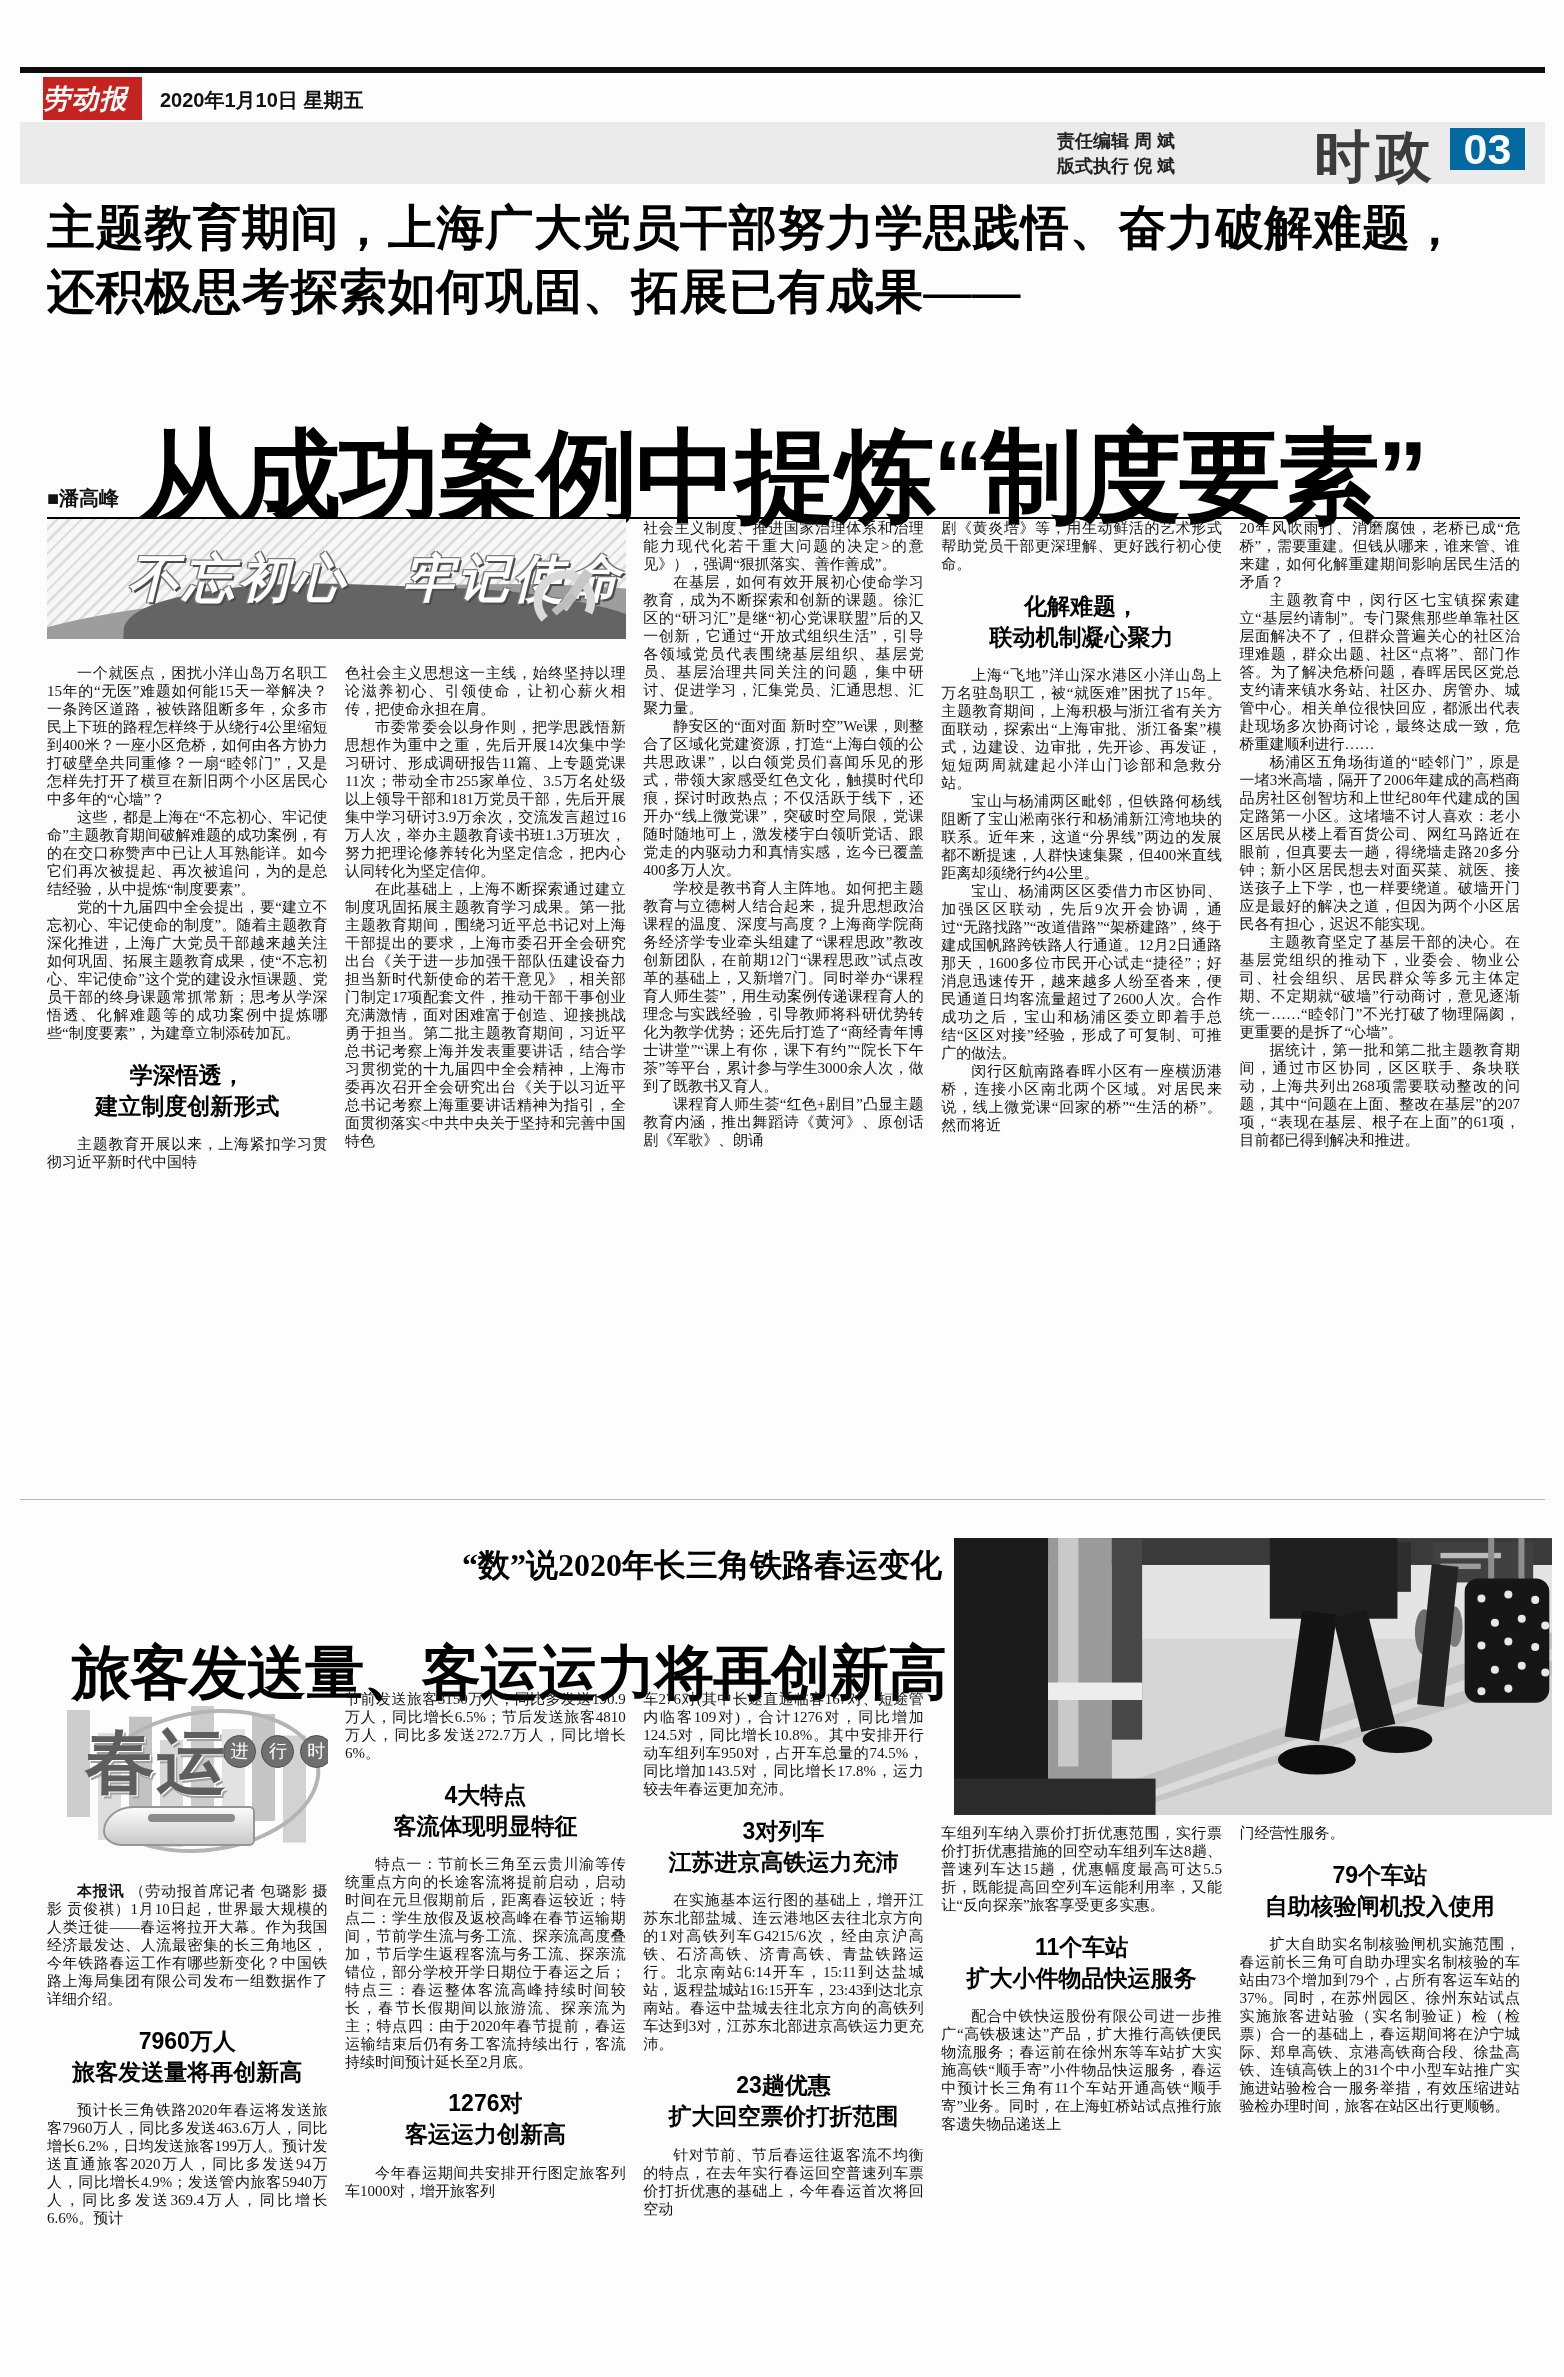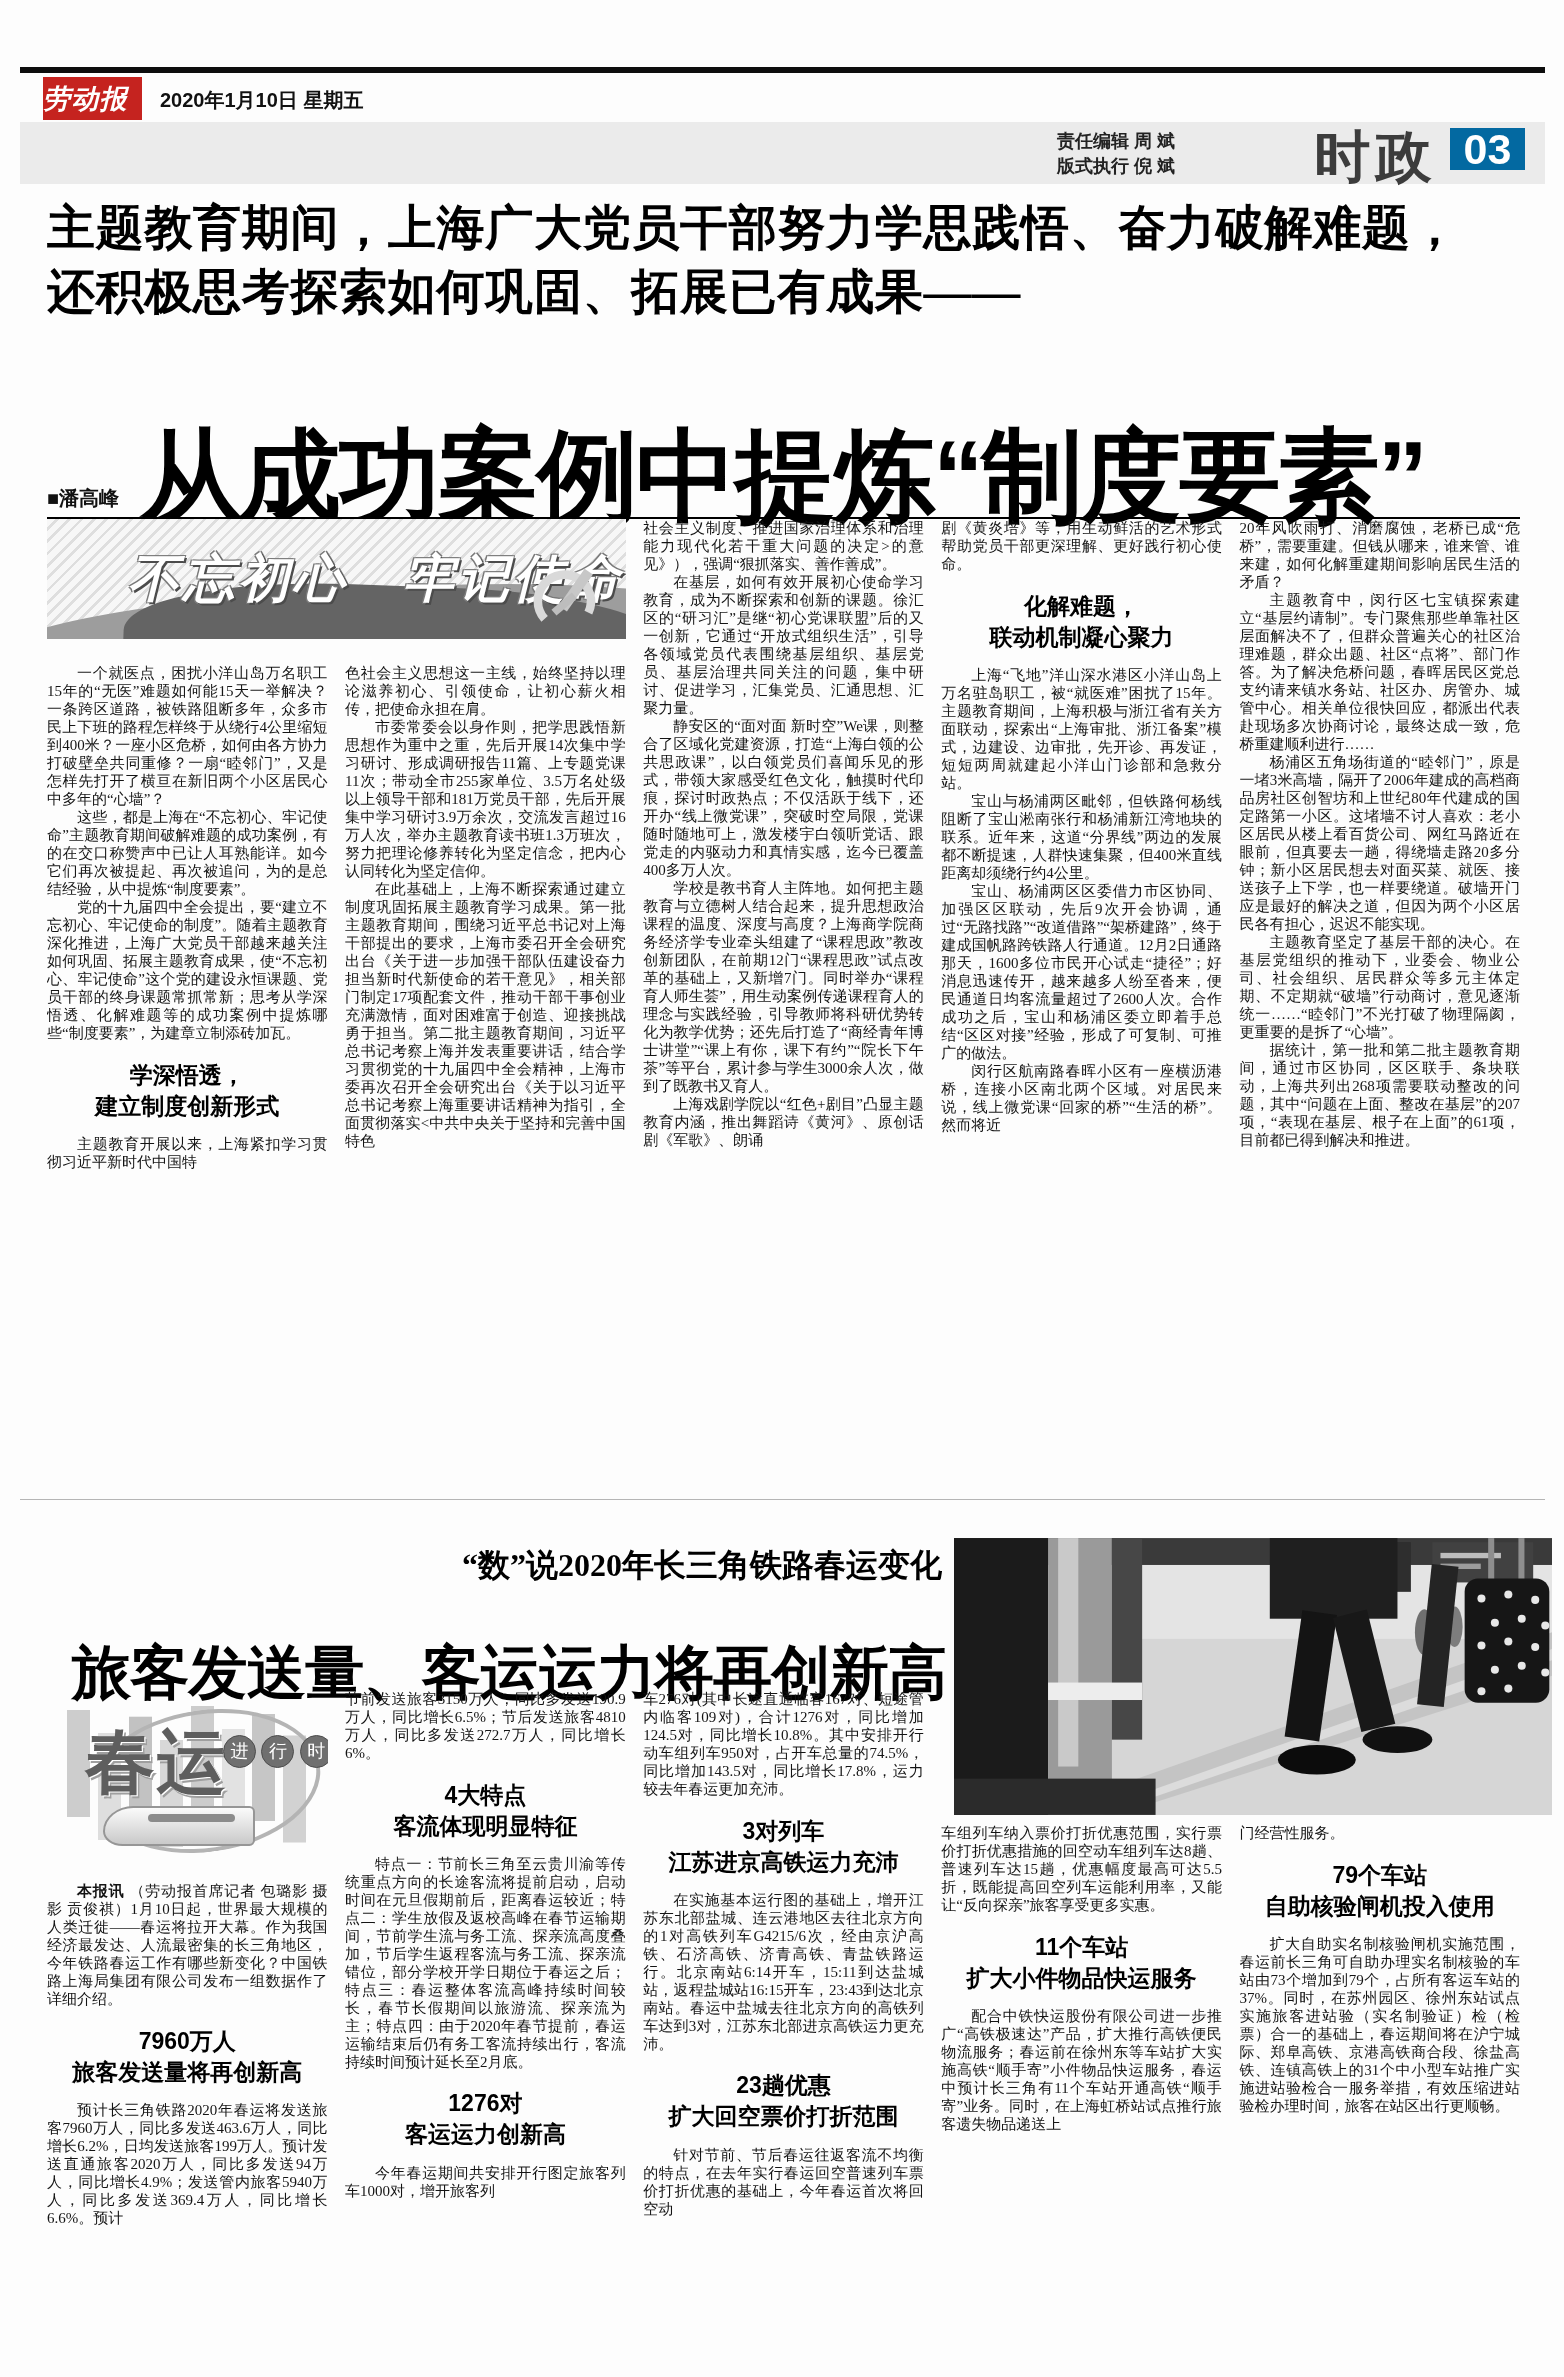--- a/index.html
+++ b/index.html
@@ -132,21 +132,21 @@
     <div class="acol pad-banner">
         <p class="para cont">色社会主义思想这一主线，始终坚持以理论滋养初心、引领使命，让初心薪火相传，把使命永担在肩。</p>
         <p class="para">市委常委会以身作则，把学思践悟新思想作为重中之重，先后开展14次集中学习研讨、形成调研报告11篇、上专题党课11次；带动全市255家单位、3.5万名处级以上领导干部和181万党员干部，先后开展集中学习研讨3.9万余次，交流发言超过16万人次，举办主题教育读书班1.3万班次，努力把理论修养转化为坚定信念，把内心认同转化为坚定信仰。</p>
         <p class="para">在此基础上，上海不断探索通过建立制度巩固拓展主题教育学习成果。第一批主题教育期间，围绕习近平总书记对上海干部提出的要求，上海市委召开全会研究出台《关于进一步加强干部队伍建设奋力担当新时代新使命的若干意见》，相关部门制定17项配套文件，推动干部干事创业充满激情，面对困难富于创造、迎接挑战勇于担当。第二批主题教育期间，习近平总书记考察上海并发表重要讲话，结合学习贯彻党的十九届四中全会精神，上海市委再次召开全会研究出台《关于以习近平总书记考察上海重要讲话精神为指引，全面贯彻落实&lt;中共中央关于坚持和完善中国特色</p>
       </div>
     <div class="acol">
         <p class="para cont">社会主义制度、推进国家治理体系和治理能力现代化若干重大问题的决定&gt;的意见》），强调“狠抓落实、善作善成”。</p>
         <p class="para">在基层，如何有效开展初心使命学习教育，成为不断探索和创新的课题。徐汇区的“研习汇”是继“初心党课联盟”后的又一创新，它通过“开放式组织生活”，引导各领域党员代表围绕基层组织、基层党员、基层治理共同关注的问题，集中研讨、促进学习，汇集党员、汇通思想、汇聚力量。</p>
         <p class="para">静安区的“面对面 新时空”We课，则整合了区域化党建资源，打造“上海白领的公共思政课”，以白领党员们喜闻乐见的形式，带领大家感受红色文化，触摸时代印痕，探讨时政热点；不仅活跃于线下，还开办“线上微党课”，突破时空局限，党课随时随地可上，激发楼宇白领听党话、跟党走的内驱动力和真情实感，迄今已覆盖400多万人次。</p>
         <p class="para">学校是教书育人主阵地。如何把主题教育与立德树人结合起来，提升思想政治课程的温度、深度与高度？上海商学院商务经济学专业牵头组建了“课程思政”教改创新团队，在前期12门“课程思政”试点改革的基础上，又新增7门。同时举办“课程育人师生荟”，用生动案例传递课程育人的理念与实践经验，引导教师将科研优势转化为教学优势；还先后打造了“商经青年博士讲堂”“课上有你，课下有约”“院长下午茶”等平台，累计参与学生3000余人次，做到了既教书又育人。</p>
-        <p class="para">上海戏剧学院以“红色+剧目”凸显主题教育内涵，推出舞蹈诗《黄河》、原创话剧《军歌》、朗诵</p>
+        <p class="para">课程育人师生荟“红色+剧目”凸显主题教育内涵，推出舞蹈诗《黄河》、原创话剧《军歌》、朗诵</p>
       </div>
     <div class="acol">
         <p class="para cont">剧《黄炎培》等，用生动鲜活的艺术形式帮助党员干部更深理解、更好践行初心使命。</p>
         <h3 class="col-subhead">化解难题，
 联动机制凝心聚力</h3>
         <p class="para">上海“飞地”洋山深水港区小洋山岛上万名驻岛职工，被“就医难”困扰了15年。主题教育期间，上海积极与浙江省有关方面联动，探索出“上海审批、浙江备案”模式，边建设、边审批，先开诊、再发证，短短两周就建起小洋山门诊部和急救分站。</p>
         <p class="para">宝山与杨浦两区毗邻，但铁路何杨线阻断了宝山淞南张行和杨浦新江湾地块的联系。近年来，这道“分界线”两边的发展都不断提速，人群快速集聚，但400米直线距离却须绕行约4公里。</p>
         <p class="para">宝山、杨浦两区区委借力市区协同、加强区区联动，先后9次开会协调，通过“无路找路”“改道借路”“架桥建路”，终于建成国帆路跨铁路人行通道。12月2日通路那天，1600多位市民开心试走“捷径”；好消息迅速传开，越来越多人纷至沓来，便民通道日均客流量超过了2600人次。合作成功之后，宝山和杨浦区委立即着手总结“区区对接”经验，形成了可复制、可推广的做法。</p>
         <p class="para">闵行区航南路春晖小区有一座横沥港桥，连接小区南北两个区域。对居民来说，线上微党课“回家的桥”“生活的桥”。然而将近</p>
       </div>

